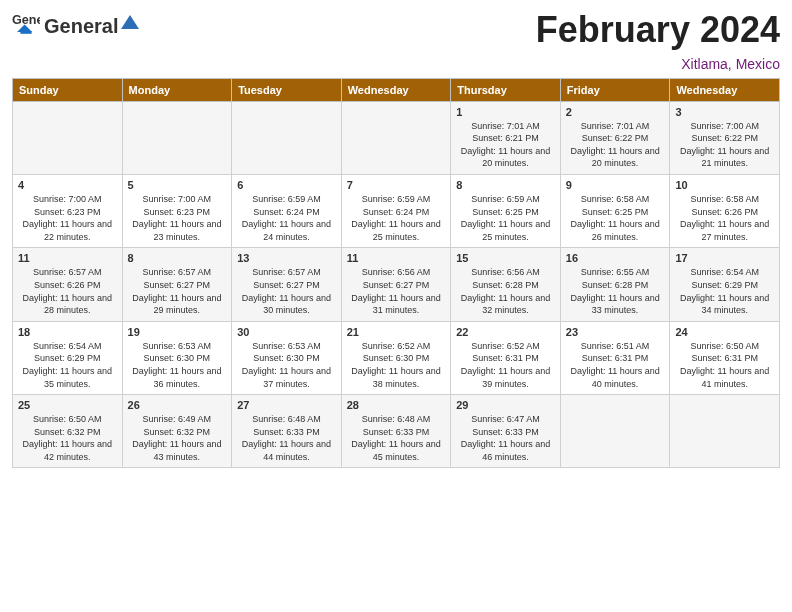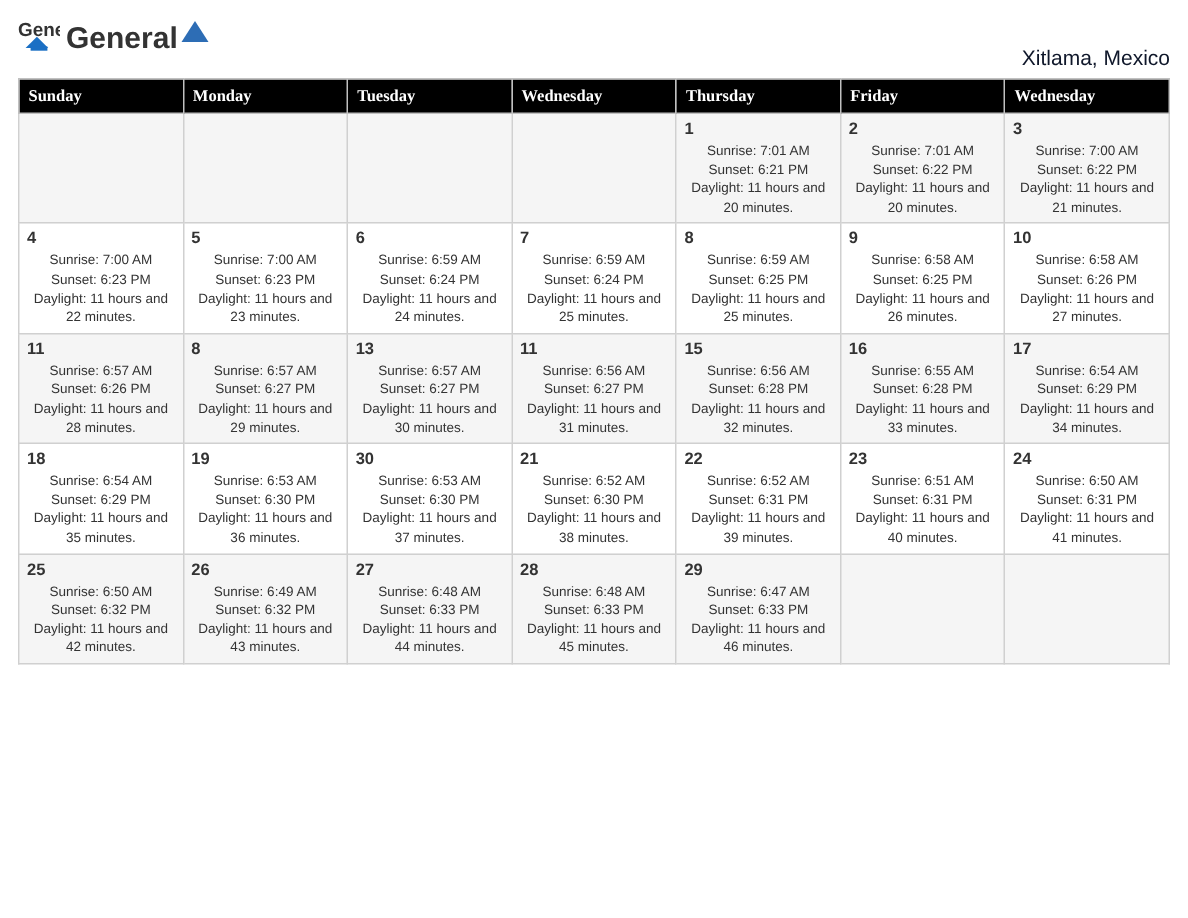--- a/index.html
+++ b/index.html
@@ -34,31 +34,30 @@
       text-align: right;
     }
     .month-title {
       font-size: 36px;
       font-weight: bold;
       color: #222;
       line-height: 1.1;
     }
     .location {
       font-size: 14px;
-      color: #0f172a;
-      margin-top: 20px;
+      color: #701a75;
+      margin-top: 6px;
     }
     table {
       width: 100%;
       border-collapse: collapse;
       table-layout: fixed;
     }
     thead tr {
-      background-color: #000000;
-      font-family: Liberation Serif, serif;
+      background-color: #a16207;
     }
     thead th {
       color: #fff;
       font-size: 11px;
       font-weight: bold;
       text-align: left;
       padding: 5px 6px;
       border: 1px solid #c0c0c0;
     }
     tbody tr {
@@ -105,20 +104,21 @@
       <div>
         <div style="display:flex; align-items:baseline; gap:0;">
           <span style="font-size:20px; font-weight:bold; color:#333;">General</span>
           <svg width="22" height="22" viewBox="0 0 22 22" style="margin: 0 1px;">
             <polygon points="2,18 11,4 20,18" fill="#2d6db5"></polygon>
           </svg>
         </div>
       </div>
     </div>
     <div class="title-section">
+      <div class="month-title">February 2024</div>
       <div class="location">Xitlama, Mexico</div>
     </div>
   </div>
 
   <table>
     <thead>
       <tr>
       <th>Sunday</th>
           <th>Monday</th>
           <th>Tuesday</th>

